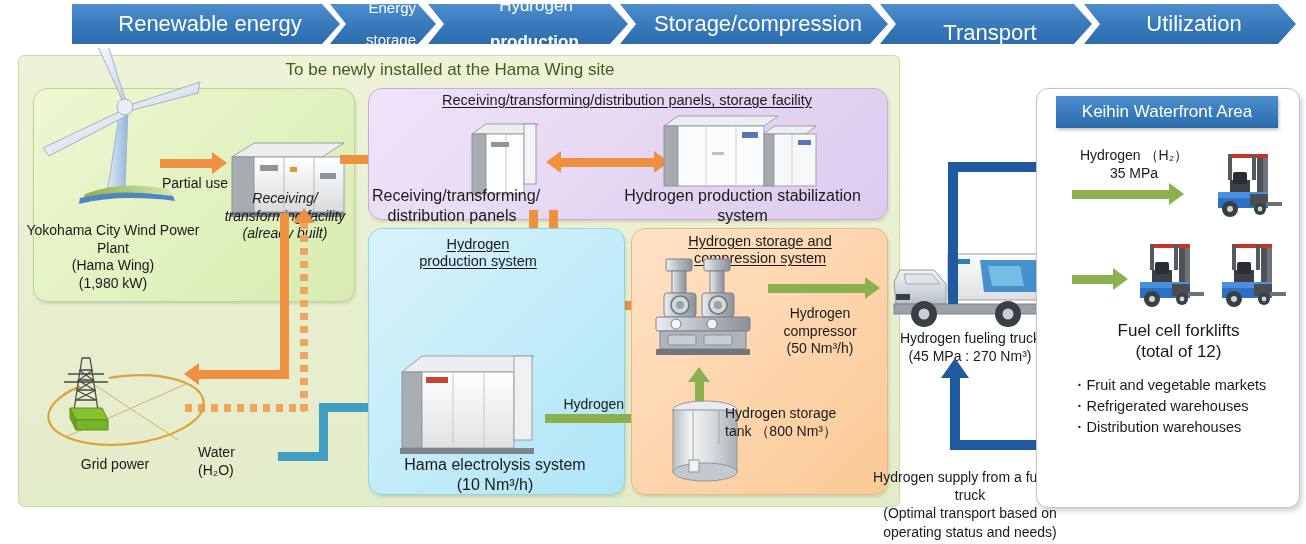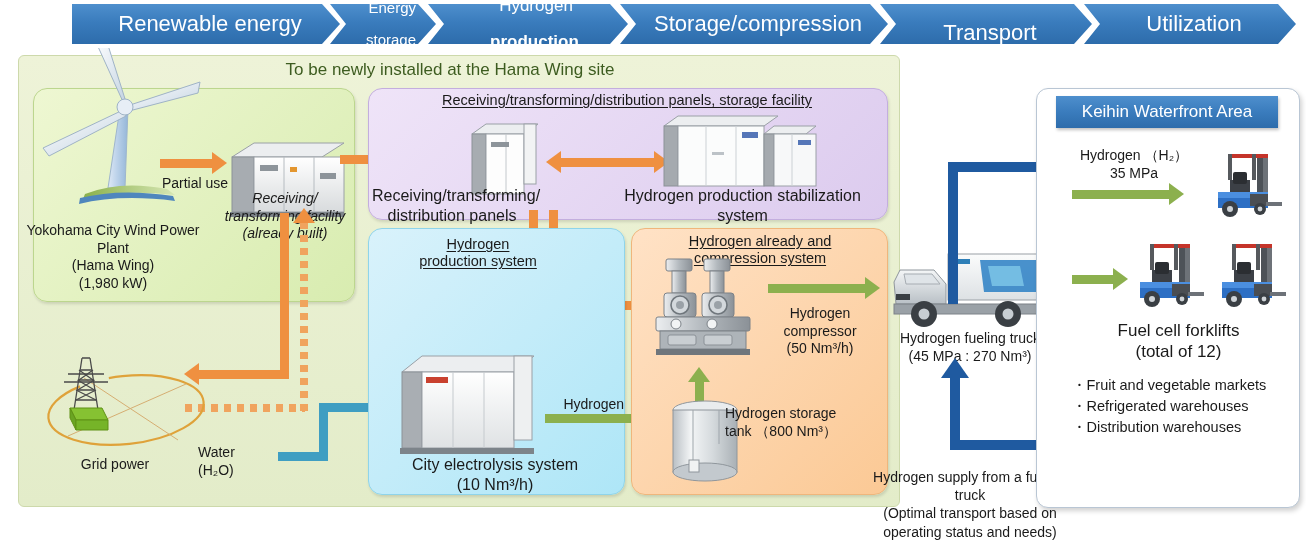--- a/index.html
+++ b/index.html
@@ -269,31 +269,31 @@
   <polygon points="6,22 26,6 138,6 118,22" fill="#eceef0" stroke="#9aa0a6"></polygon>
   <rect x="6" y="22" width="20" height="76" fill="#a9aeb3" stroke="#8b9197"></rect>
   <rect x="26" y="22" width="92" height="76" fill="url(#el)" stroke="#9aa0a6"></rect>
   <rect x="118" y="6" width="18" height="84" fill="#eef0f1" stroke="#9aa0a6"></rect>
   <line x1="57" y1="22" x2="57" y2="98" stroke="#c5cace"></line>
   <line x1="88" y1="22" x2="88" y2="98" stroke="#c5cace"></line>
   <rect x="30" y="27" width="22" height="6" fill="#c9412f"></rect>
   <rect x="4" y="98" width="134" height="6" fill="#7d848a"></rect>
 </svg>
 <div class="cap sm" style="left:375px;top:455px;width:240px;">
-  <div>City electrolysis system</div>
+  <div>Hama electrolysis system</div>
   <div>(10 Nm³/h)</div>
 </div>
 
 <div class="hbar green abs" style="left:545px;top:414px;width:110px;"></div>
 <div class="tri r green abs" style="left:652px;top:407px;"></div>
 <div class="lbl" style="left:540px;top:395px;width:155px;">Hydrogen  （H₂）</div>
 
 <div id="orangeBox" class="panel"></div>
 <div class="boxttl" style="left:636px;top:233px;width:248px;">
-  <div>Hydrogen  already and</div>
+  <div>Hydrogen  storage and</div>
   <div>compression system</div>
 </div>
 
 <svg class="abs" style="left:650px;top:255px;width:110px;height:110px;" viewBox="0 0 110 110">
   <defs>
       <linearGradient id="mt" x1="0" y1="0" x2="1" y2="0">
     <stop offset="0%" stop-color="#eceef0"></stop>
         <stop offset="50%" stop-color="#b3b9be"></stop>
         <stop offset="100%" stop-color="#8b9197"></stop>
       </linearGradient>

